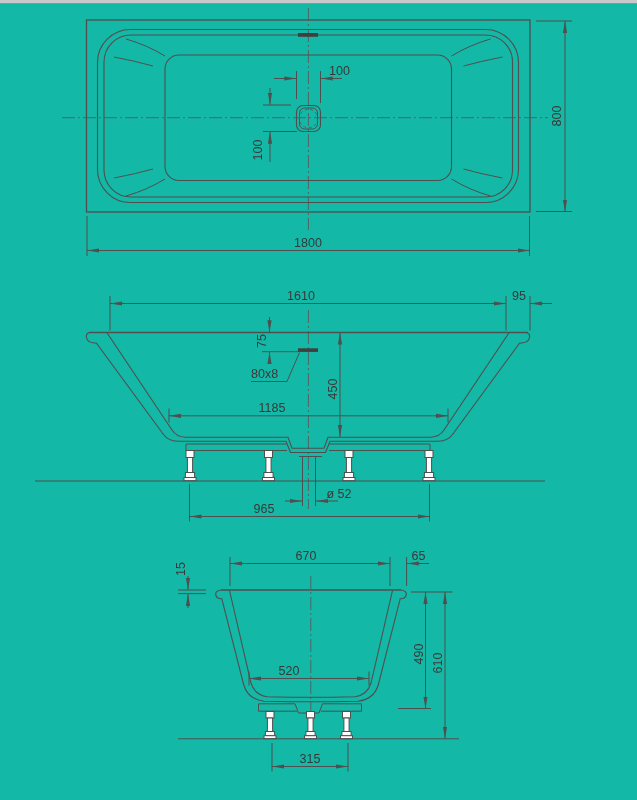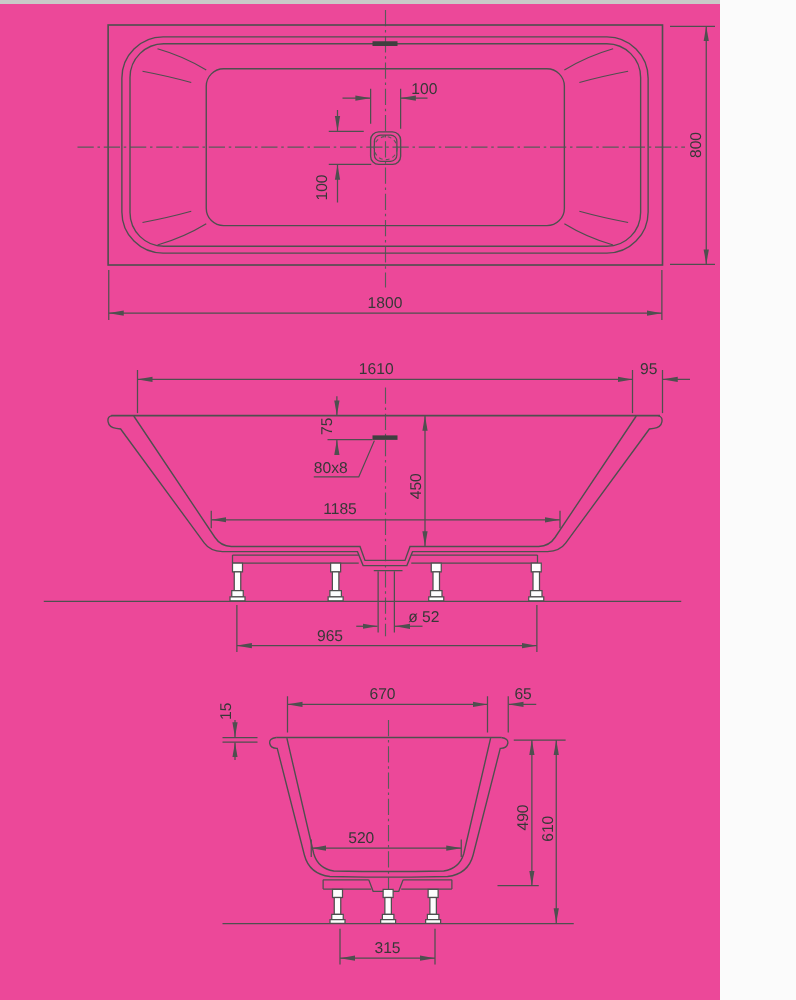--- a/index.html
+++ b/index.html
@@ -1,16 +1,16 @@
 <!DOCTYPE html>
 <html><head>
 <meta charset="utf-8">
 <style>
   html,body{margin:0;padding:0;background:#fbfbfb;}
-  .stage{position:relative;width:576px;height:800px;background:#ec4899;overflow:hidden;
+  .stage{position:relative;width:637px;height:800px;background:#14b8a6;overflow:hidden;
          font-family:"Liberation Sans", sans-serif;}
   svg{display:block}
   .ln{fill:none;stroke:#4f4f4f;stroke-width:1.1;}
   .ln2{fill:none;stroke:#4f4f4f;stroke-width:1.3;}
   .thin{stroke-width:1;}
   .dim{fill:none;stroke:#4f4f4f;stroke-width:1;}
   .cl{fill:none;stroke:#5a5a5a;stroke-width:0.9;stroke-dasharray:13 3 2 3;}
   .dash{fill:none;stroke:#5a5a5a;stroke-width:0.9;stroke-dasharray:3 2.6;}
   .solid{fill:#3f3f3f;stroke:none;}
   .wht{fill:#fdfdfd;stroke:#4f4f4f;stroke-width:1;}

